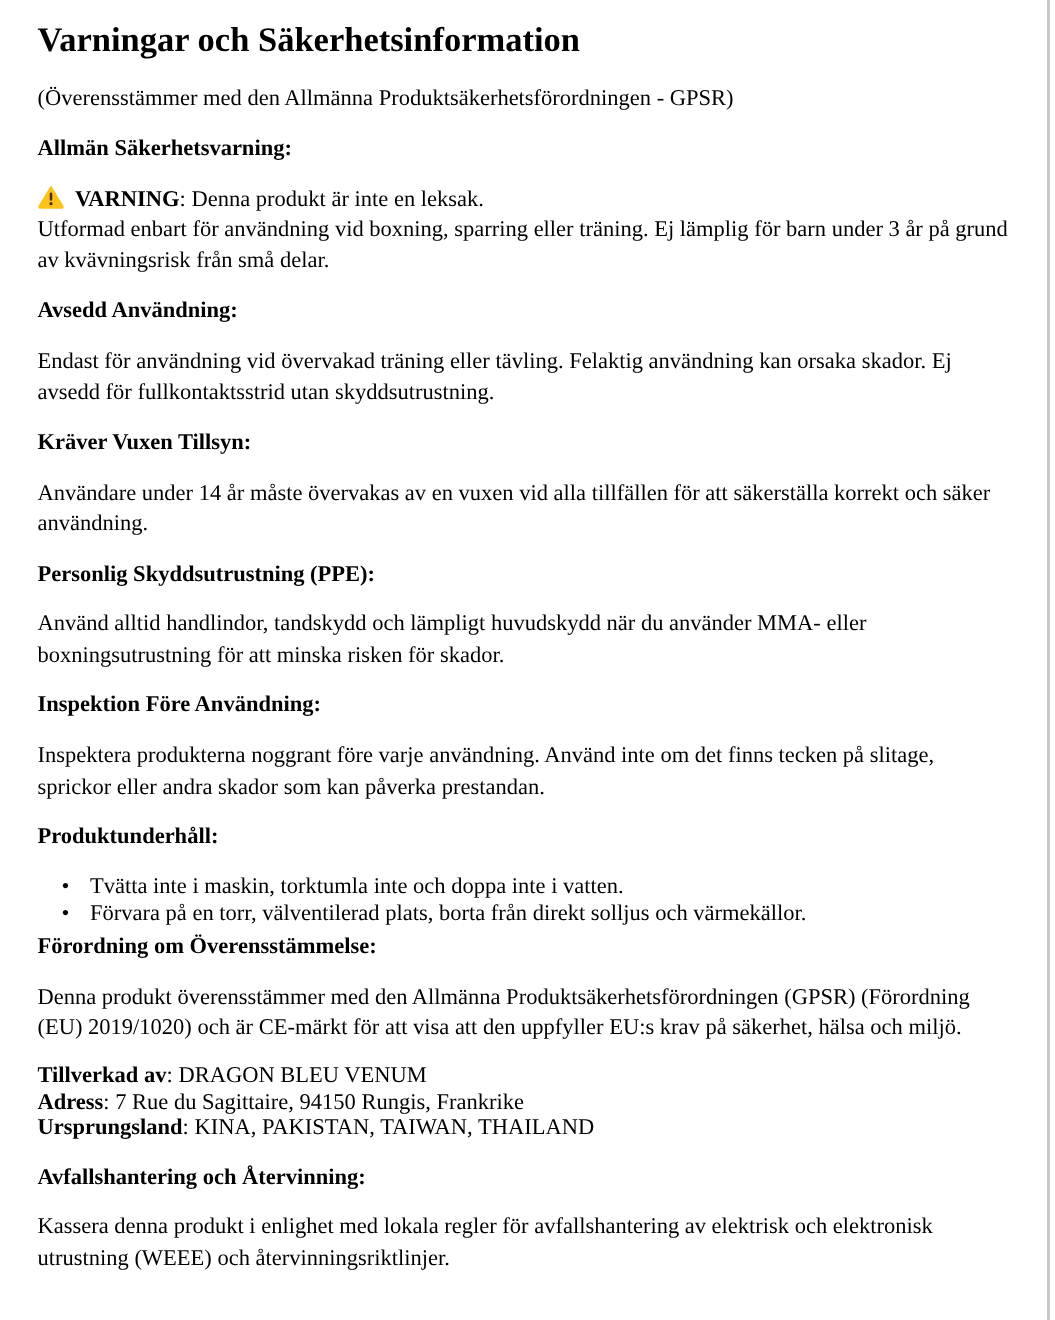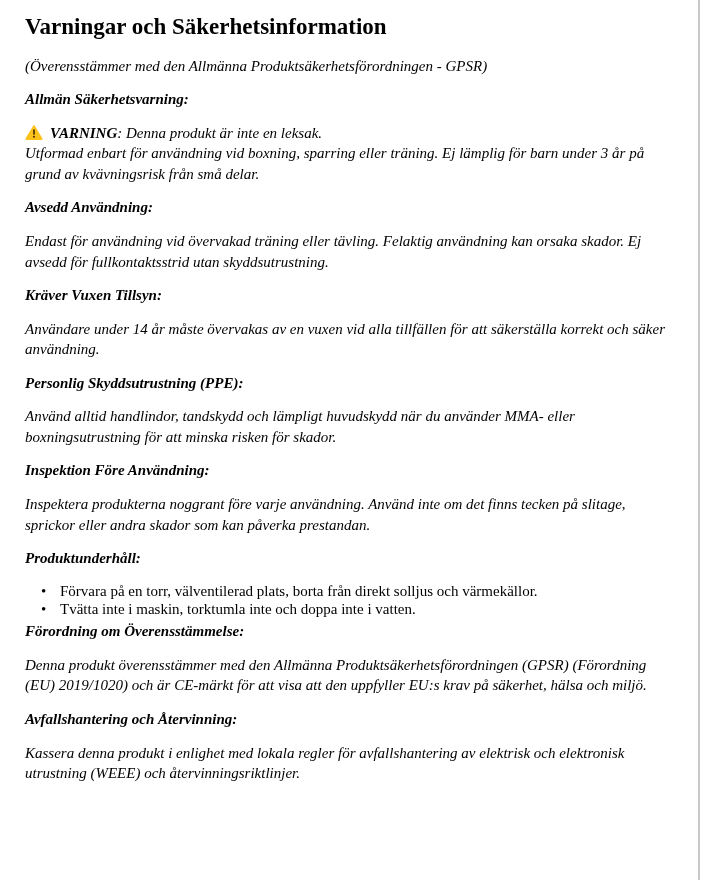--- a/index.html
+++ b/index.html
@@ -13,21 +13,21 @@
     overflow: hidden;
   }
   .page { padding: 13px 30px 0 25px; width: 648px; }
 
   h1.doc-title {
     font-size: 23px;
     font-weight: bold;
     margin: 0 0 14px 0;
     line-height: 1.25;
   }
-  p { margin: 13px 0; line-height: 1.37; font-style: italic; }
+  p { margin: 13px 0; line-height: 1.37; }
   p.h { font-weight: bold; }
 
   
   .warn-line { display: block; }
   .warn-icon {
     display: inline-block;
     width: 18px; height: 16px;
     vertical-align: -2px;
     margin-right: 7px;
   }
@@ -92,26 +92,31 @@
   <p>Användare under 14 år måste övervakas av en vuxen vid alla tillfällen för att säkerställa korrekt och säker användning.</p>
 
   <p class="h">Personlig Skyddsutrustning (PPE):</p>
   <p>Använd alltid handlindor, tandskydd och lämpligt huvudskydd när du använder MMA- eller boxningsutrustning för att minska risken för skador.</p>
 
   <p class="h">Inspektion Före Användning:</p>
   <p>Inspektera produkterna noggrant före varje användning. Använd inte om det finns tecken på slitage, sprickor eller andra skador som kan påverka prestandan.</p>
 
   <p class="h">Produktunderhåll:</p>
   <ul class="bullets">
+    <li><span>Tvätta inte i maskin, torktumla inte och doppa inte i vatten.</span></li>
     <li><span>Förvara på en torr, välventilerad plats, borta från direkt solljus och värmekällor.</span></li>
-    <li><span>Tvätta inte i maskin, torktumla inte och doppa inte i vatten.</span></li>
   </ul>
 
   <p class="h h-tight">Förordning om Överensstämmelse:</p>
   <p>Denna produkt överensstämmer med den Allmänna Produktsäkerhetsförordningen (GPSR) (Förordning (EU) 2019/1020) och är CE-märkt för att visa att den uppfyller EU:s krav på säkerhet, hälsa och miljö.</p>
 
+  <p class="mfr">
+    <span class="mfr-line"><span class="mfr-label">Tillverkad av</span><span>: DRAGON BLEU VENUM</span></span>
+    <span class="mfr-line"><span class="mfr-label">Adress</span><span>: 7 Rue du Sagittaire, 94150 Rungis, Frankrike</span></span>
+    <span class="mfr-line"><span class="mfr-label">Ursprungsland</span><span>: KINA, PAKISTAN, TAIWAN, THAILAND</span></span>
+  </p>
 
   <p class="h">Avfallshantering och Återvinning:</p>
   <p>Kassera denna produkt i enlighet med lokala regler för avfallshantering av elektrisk och elektronisk utrustning (WEEE) och återvinningsriktlinjer.</p>
 
 </div>
 
 <div class="page-edge"></div>
 
 </body></html>

